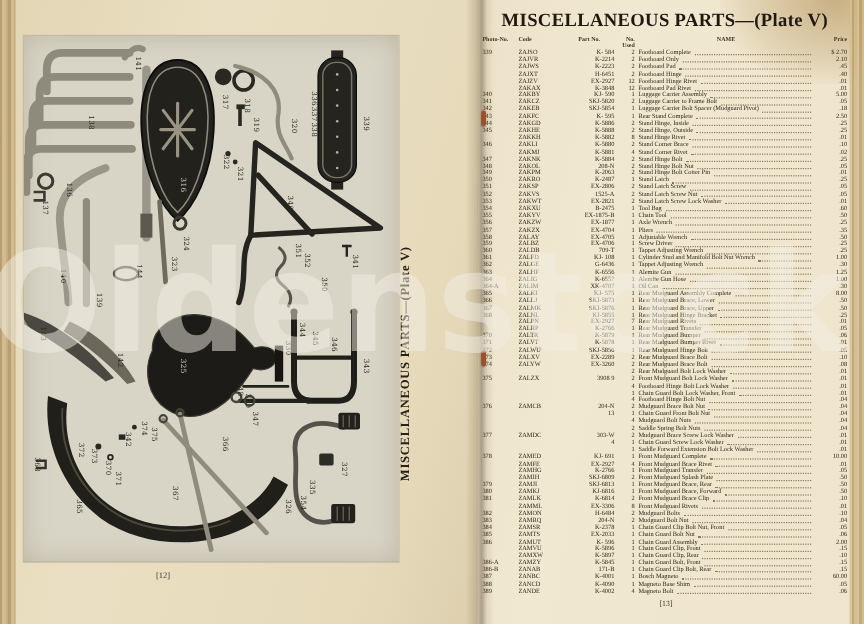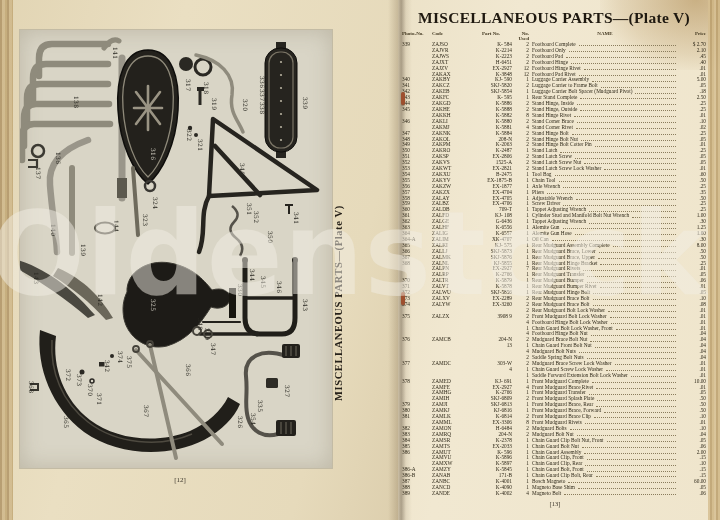--- a/index.html
+++ b/index.html
@@ -25,21 +25,21 @@
   }
   .plate svg{display:block;width:100%;height:100%;}
   .co{font:6px "DejaVu Serif",serif;fill:#2b2a23;letter-spacing:.3px;}
   .cw{fill:#cfccc0;}
   .vcap{
     position:absolute;left:333px;top:128px;height:350px;width:16px;
     writing-mode:vertical-rl;transform:rotate(180deg);
     font-weight:bold;font-size:10.5px;letter-spacing:.6px;color:#26211a;
     text-align:center;white-space:nowrap;
   }
-  .pn-left{position:absolute;left:130px;top:476px;width:100px;text-align:center;
+  .pn-left{position:absolute;left:130px;top:476px;width:100px;text-align:left;
     font-size:7px;color:#3a342a;}
   
   .binding{
     position:absolute;left:388px;top:0;width:24px;height:520px;z-index:2;
     background:linear-gradient(to right,rgba(90,70,40,0) 0%,rgba(95,72,40,.22) 40%,rgba(58,42,22,.38) 55%,rgba(95,72,40,.10) 75%,rgba(95,72,40,0) 100%);
   }
   .thread{position:absolute;left:401px;width:4px;height:13px;background:#9e4f2e;
     border-radius:2px;z-index:3;box-shadow:0 1px 1px rgba(60,30,10,.4);}
   .thread.t1{top:92px}.thread.t2{top:292px}
   

